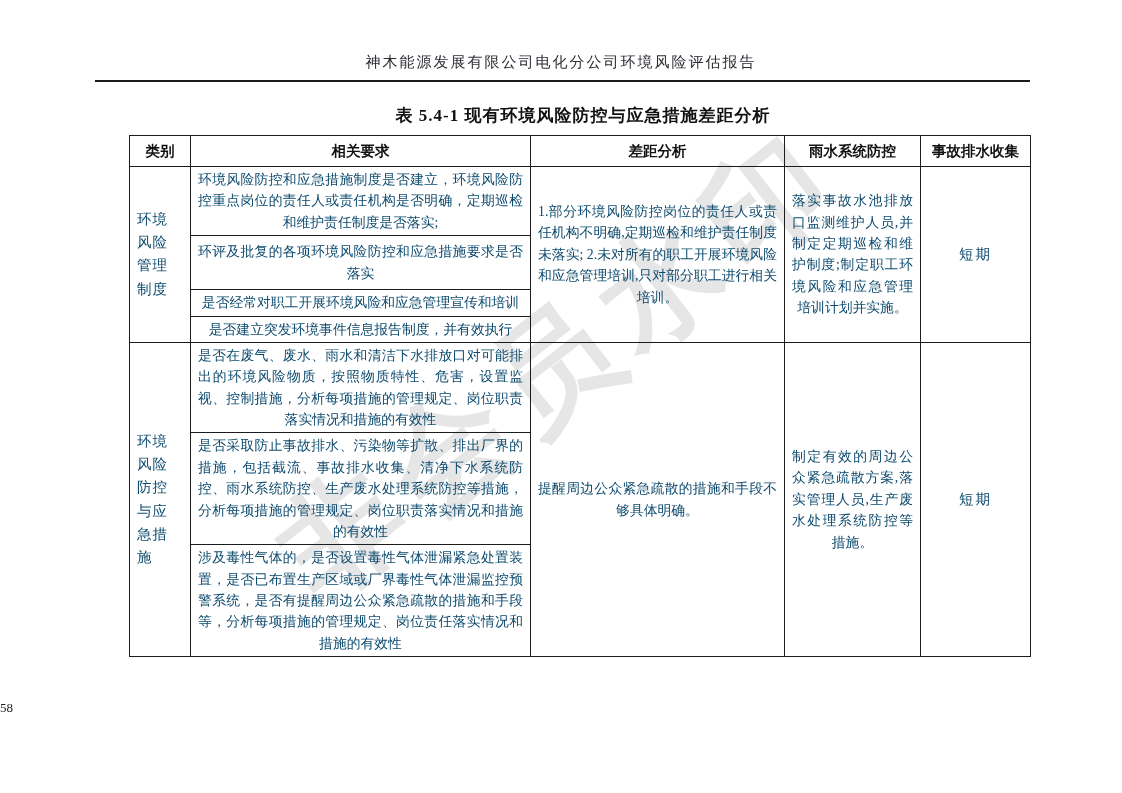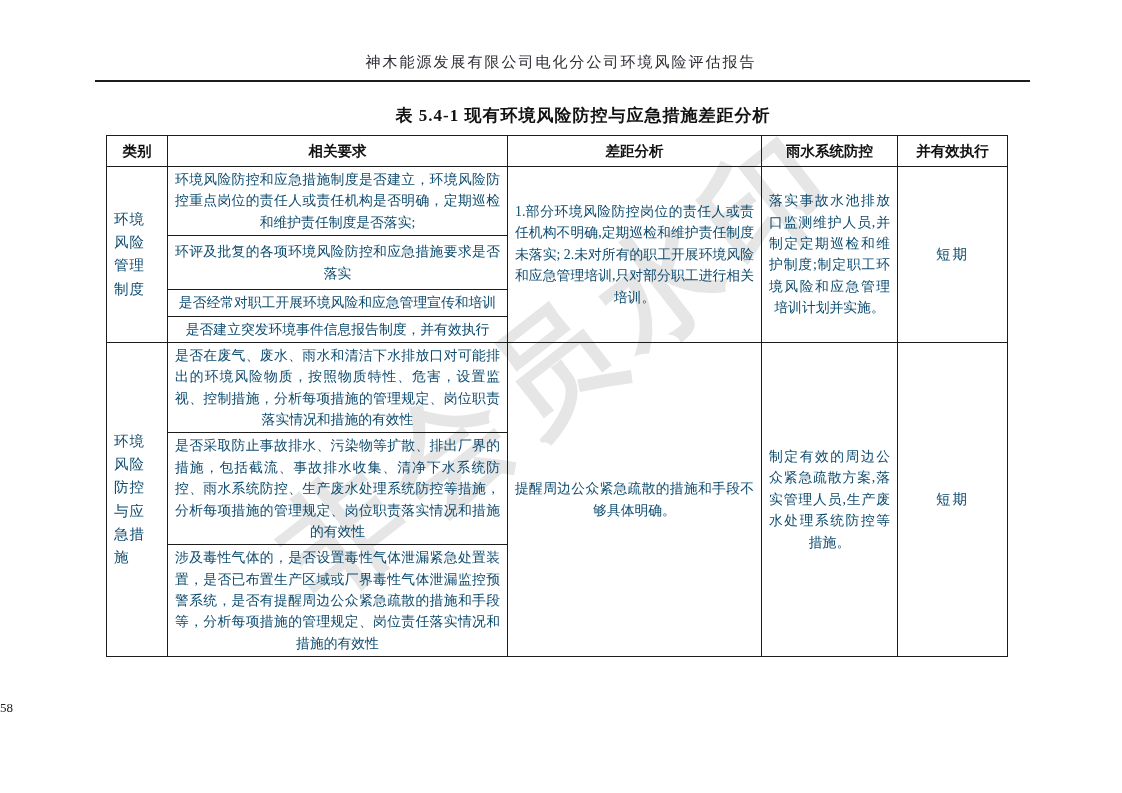--- a/index.html
+++ b/index.html
@@ -23,21 +23,21 @@
     text-align:center;font-weight:bold;font-size:17px;letter-spacing:1px;color:#111;padding-left:22px;
   }
   .watermark{
     position:absolute;left:560px;top:365px;
     transform:translate(-50%,-50%) rotate(-38deg);
     font-size:120px;letter-spacing:14px;white-space:nowrap;
     color:rgba(130,130,130,0.20);font-weight:bold;z-index:1;
     user-select:none;pointer-events:none;
   }
   table.gap-table{
-    position:absolute;left:106px;top:135px;width:901px;
+    position:absolute;left:129px;top:135px;width:901px;
     border-collapse:collapse;table-layout:fixed;z-index:2;background:transparent;
   }
   table.gap-table th, table.gap-table td{
     border:1.6px solid #1c1c1c;vertical-align:middle;
     padding:2px 7px;color:#0c4a6e;background:transparent;
   }
   table.gap-table th{
     font-size:14.5px;font-weight:bold;text-align:center;color:#111;
     height:26px;padding:2px 2px;
   }
@@ -74,21 +74,21 @@
       <col style="width:254px">
       <col style="width:136px">
       <col style="width:110px">
     </colgroup>
     <tbody>
       <tr>
         <th>类别</th>
         <th>相关要求</th>
         <th>差距分析</th>
         <th>雨水系统防控</th>
-        <th>并有效执行</th>
+        <th>事故排水收集</th>
       </tr>
 
       <tr class="h66">
         <td class="cat" rowspan="4">环境风险管理制度</td>
         <td class="req">环境风险防控和应急措施制度是否建立，环境风险防控重点岗位的责任人或责任机构是否明确，定期巡检和维护责任制度是否落实;</td>
         <td class="gap" rowspan="4">1.部分环境风险防控岗位的责任人或责任机构不明确,定期巡检和维护责任制度未落实; 2.未对所有的职工开展环境风险和应急管理培训,只对部分职工进行相关培训。</td>
         <td class="fix" rowspan="4">落实事故水池排放口监测维护人员,并制定定期巡检和维护制度;制定职工环境风险和应急管理培训计划并实施。</td>
         <td class="due" rowspan="4">短期</td>
       </tr>
       <tr class="h54">

